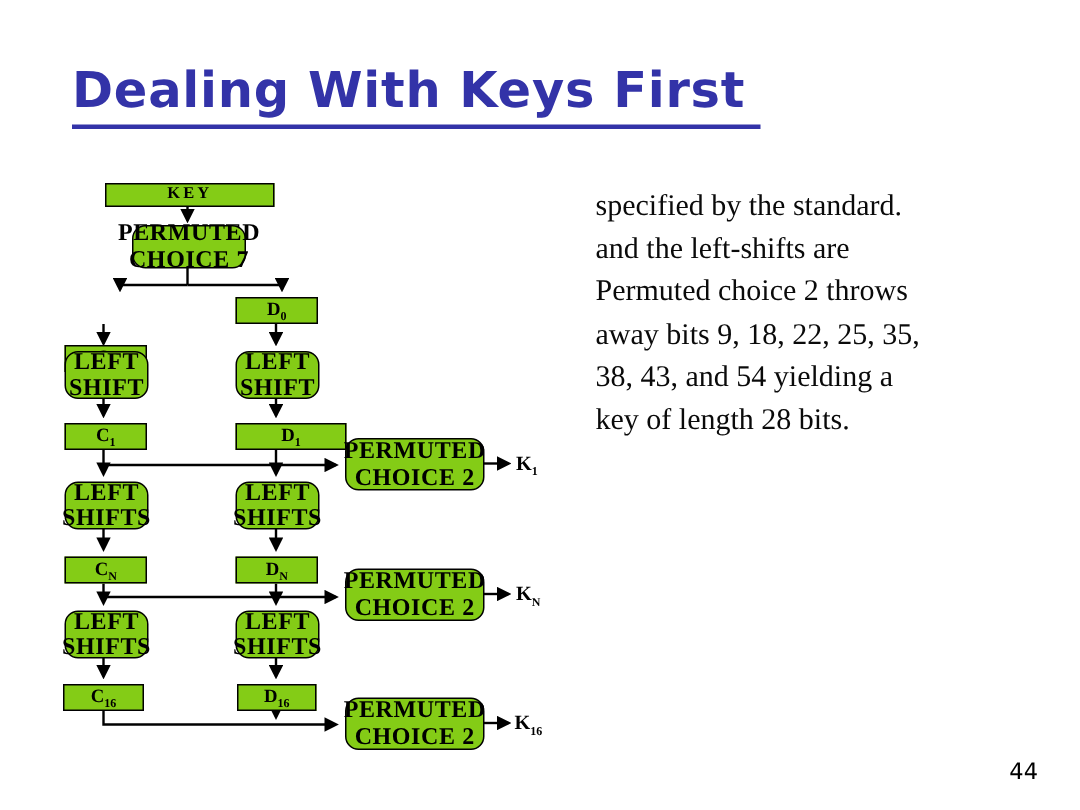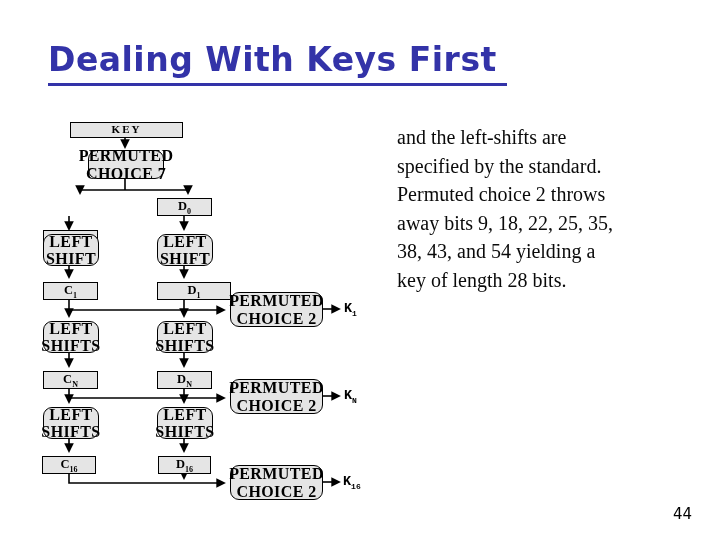--- a/index.html
+++ b/index.html
@@ -9,32 +9,32 @@
   }
   .title{
     position:absolute;left:48px;top:40px;margin:0;
     font-size:33px;font-weight:bold;letter-spacing:0.5px;
     color:var(--title_accent,#3333a8);
     border-bottom:3px solid currentColor;
     padding:0 10px 4px 0;display:inline-block;white-space:nowrap;
   }
   .diagram-svg{position:absolute;left:0;top:0;width:720px;height:540px;pointer-events:none;}
   .box{
-    position:absolute;border:1.6px solid #000;background:#e5e5e5;
+    position:absolute;border:1.6px solid #000;background:#84cc16;
     display:flex;flex-direction:column;align-items:center;justify-content:center;
     font-family:"Liberation Serif",serif;font-weight:bold;color:#000;
     text-align:center;line-height:1.08;box-sizing:border-box;
   }
   .rounded{border-radius:9px;}
   .lbl{font-size:16px;letter-spacing:0.4px;white-space:nowrap;}
   .keylbl{font-size:11px;letter-spacing:2px;}
   .cd{font-size:12.5px;}
   .cd sub,.klabel sub{font-size:8px;line-height:0;}
   .klabel{
-    position:absolute;font-family:Liberation Mono, monospace;font-weight:bold;
+    position:absolute;font-family:Liberation Serif, serif;font-weight:bold;
     font-size:13.5px;color:#000;white-space:nowrap;
   }
   .body-text{
     position:absolute;left:397px;top:123px;width:280px;
     font-family:"Liberation Serif",serif;font-size:20px;line-height:28.6px;color:#0a0a0a;
   }
   .footer{
     position:absolute;left:0;top:505px;width:692px;
     display:flex;justify-content:flex-end;align-items:baseline;gap:26px;
     font-size:15px;color:#000;
@@ -161,22 +161,22 @@
     <span><span>D</span><sub>16</sub></span>
   </div>
 
   <div class="box rounded lbl" style="left:230px;top:465px;width:93px;height:35px;">
     <span>PERMUTED</span>
     <span>CHOICE 2</span>
   </div>
   <div class="klabel" style="left:343px;top:474px;"><span>K</span><sub>16</sub></div>
 
   <div class="body-text">
+    <div>specified by the standard.</div>
     <div>and the left-shifts are</div>
-    <div>specified by the standard.</div>
     <div>Permuted choice 2 throws</div>
     <div>away bits 9, 18, 22, 25, 35,</div>
     <div>38, 43, and 54 yielding a</div>
     <div>key of length 28 bits.</div>
   </div>
 
   <div class="footer">
     <span>44</span>
   </div>
 

